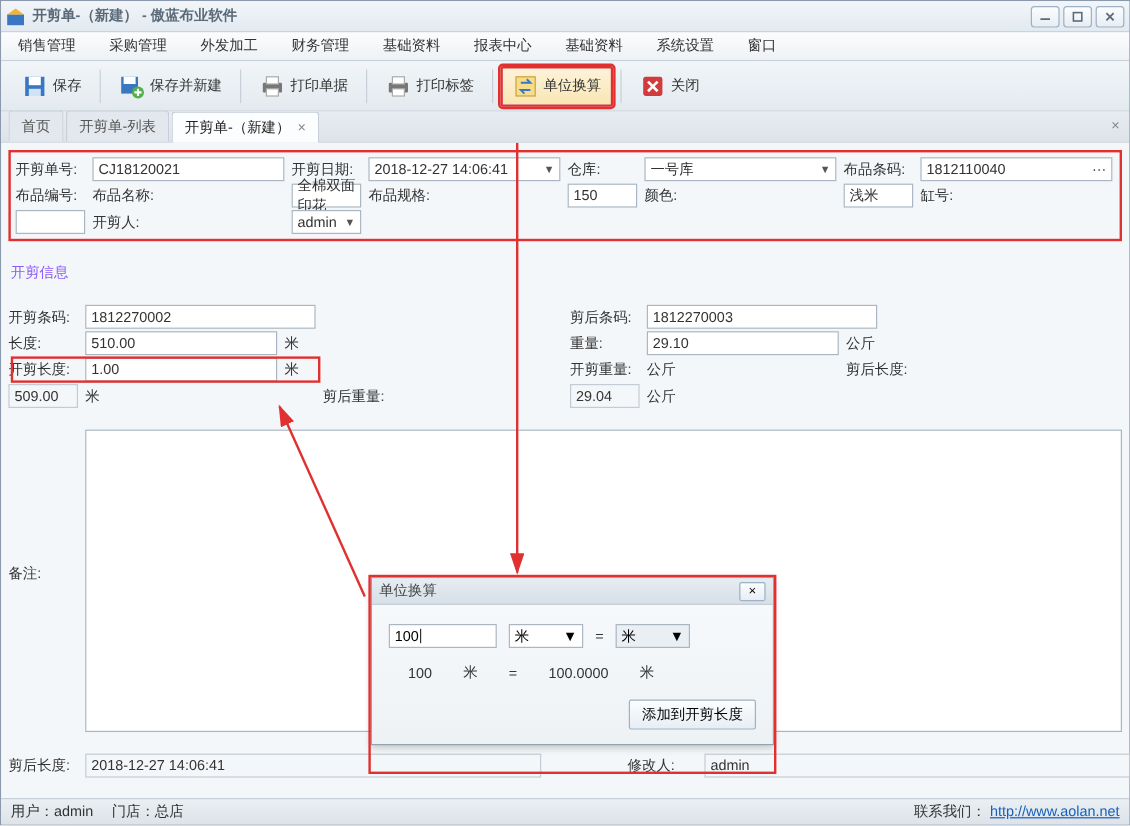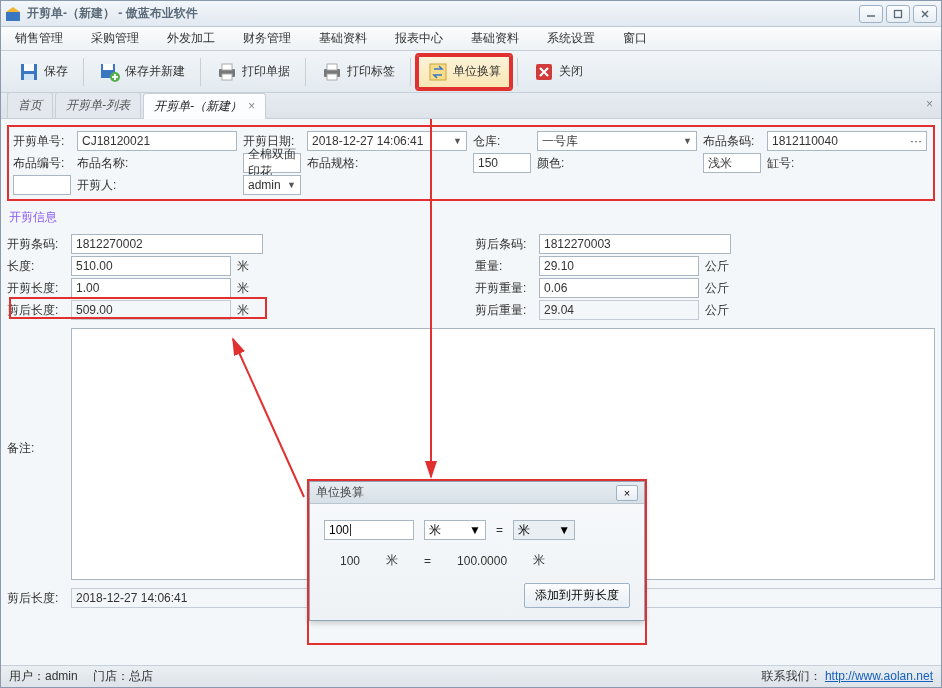--- a/index.html
+++ b/index.html
@@ -17,26 +17,26 @@
 .menubar span { padding: 2px 6px; cursor: pointer; }
 
 .toolbar { height: 42px; background: linear-gradient(#f1f5f8,#e3eaef); border-bottom: 1px solid #c7d0d9; display: flex; align-items: center; padding: 0 8px; gap: 2px; }
 .toolbtn { display: flex; align-items: center; gap: 4px; padding: 4px 8px; border: 1px solid transparent; border-radius: 3px; cursor: pointer; color: #333; }
 .toolbtn .ic { width: 22px; height: 22px; display: flex; align-items: center; justify-content: center; }
 .toolsep { width: 1px; height: 28px; background: #c7d0d9; margin: 0 4px; }
 .highlight-red { border: 2px solid #e03030 !important; border-radius: 2px; position: relative; z-index: 5;}
 .toolbtn.highlight-red { background: linear-gradient(#fdf3d9,#f9e6b4); border: 1px solid #d2a63c; box-shadow: 0 0 0 2px #e03030;}
 
 .tabstrip { height: 26px; background: linear-gradient(#e6ecf1,#dde3e9); display: flex; align-items: flex-end; padding: 0 6px; border-bottom: 1px solid #c7d0d9; position: relative; }
-.tab { padding: 4px 10px; background: #e2e8ed; border: 1px solid #c7d0d9; border-bottom: none; margin-right: 2px; border-radius: 3px 3px 0 0; color: #555; cursor:pointer;font-style:italic; }
+.tab { padding: 4px 10px; background: #e2e8ed; border: 1px solid #c7d0d9; border-bottom: none; margin-right: 2px; border-radius: 3px 3px 0 0; color: #555; cursor:pointer; }
 .tab.active { background: #fcfdff; color: #222; position: relative; top: 1px; }
 .tab .xx { margin-left: 6px; color: #888; }
 .tabstrip .close { position: absolute; right: 8px; top: 4px; color: #888; cursor:pointer; }
 
-.content { flex: 1; background: #f4f7f9; padding: 6px 6px 2px 6px; display: flex; flex-direction: column; gap: 6px; overflow: hidden; position:relative;}
+.content { flex: 1; background: #f4f7f9; padding: 6px 6px 2px 6px; display: flex; flex-direction: column; gap: 16px; overflow: hidden; position:relative;}
 
 .form-grid { display: grid; grid-template-columns: 58px 160px 58px 160px 58px 160px 58px 160px; gap: 2px 6px; align-items: center; }
 .lbl { color: #333; white-space: nowrap; text-align: left; }
 .inp { height: 20px; border: 1px solid #aab7c2; background: #fff; padding: 0 4px; width: 100%; color: #333; display:flex; align-items:center; }
 .inp.sel { justify-content: space-between; }
 .inp .dd { color: #555; font-size: 9px; }
 .inp.ellips { justify-content: space-between; }
 .inp.ro { background: #f4f7f9; border-color: #c3ccd4;}
 .topbox { border: 2px solid #e03030; padding: 4px 4px; background: #f4f7f9; }
 
@@ -269,23 +269,20 @@
         </div>
       <div class="unit">公斤</div>
 
       <div class="lbl">开剪长度:</div>
       <div class="inp">
           <span>1.00</span>
         </div>
       <div class="unit">米</div>
       <div></div>
       <div class="lbl">开剪重量:</div>
-      <div class="inp">
-          <span>0.06</span>
-        </div>
       <div class="unit">公斤</div>
 
       <div class="lbl">剪后长度:</div>
       <div class="inp ro">
           <span>509.00</span>
         </div>
       <div class="unit">米</div>
       <div></div>
       <div class="lbl">剪后重量:</div>
       <div class="inp ro">

